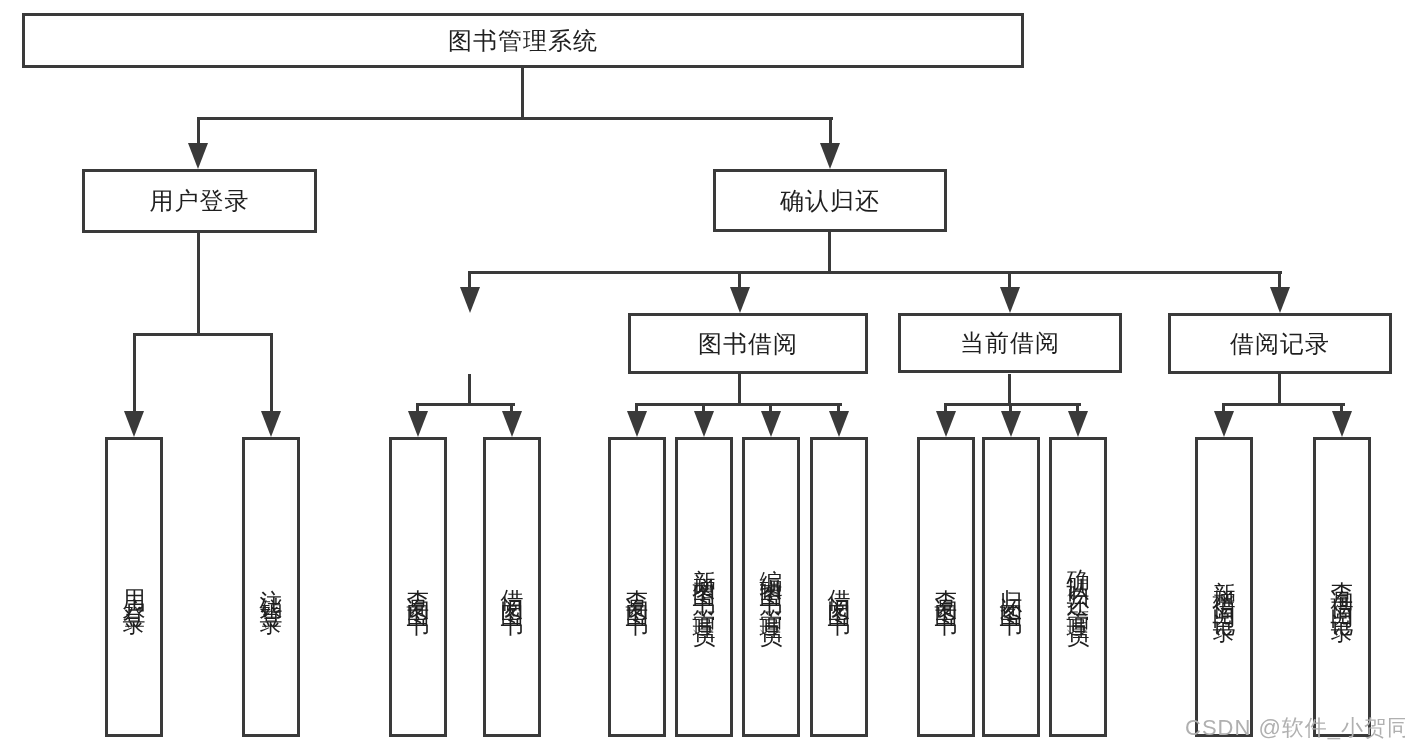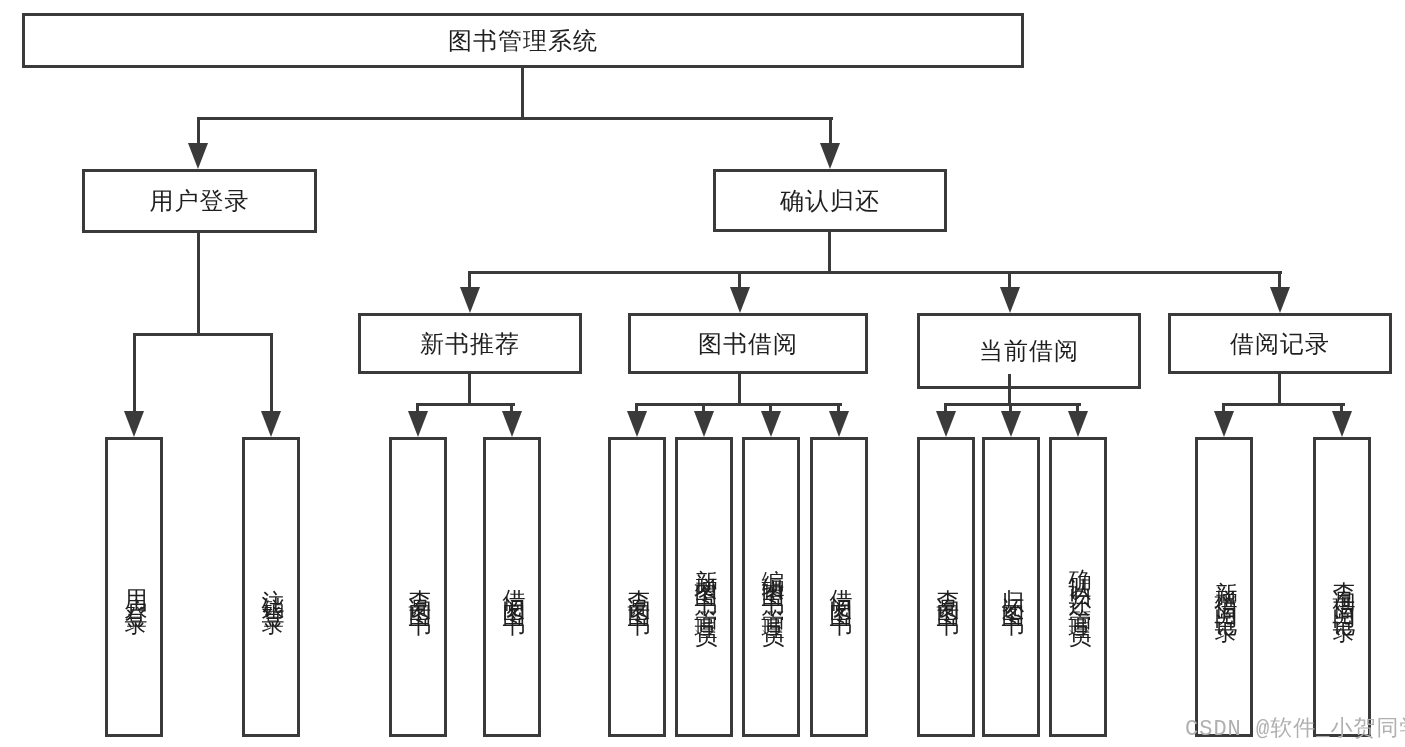--- a/index.html
+++ b/index.html
@@ -12,21 +12,20 @@
   body{
     background:var(--background);
     font-family:"Liberation Sans","DejaVu Sans",sans-serif;
   }
   #stage{
     position:relative;
     width:1405px;
     height:747px;
     background:var(--background);
     overflow:hidden;
-    font-family:Liberation Mono, monospace;
   }
   .box{
     position:absolute;
     box-sizing:border-box;
     border:3px solid var(--line);
     background:#fff;
     display:flex;
     align-items:center;
     justify-content:center;
     font-size:24px;
@@ -85,23 +84,22 @@
   <div class="hl" style="left:468px;top:271px;width:814px;"></div>
   <div class="vl" style="left:468px;top:271px;height:18px;"></div>
   <div class="vl" style="left:738px;top:271px;height:18px;"></div>
   <div class="vl" style="left:1008px;top:271px;height:18px;"></div>
   <div class="vl" style="left:1278px;top:271px;height:18px;"></div>
   <div class="ah" style="left:460px;top:287px;"></div>
   <div class="ah" style="left:730px;top:287px;"></div>
   <div class="ah" style="left:1000px;top:287px;"></div>
   <div class="ah" style="left:1270px;top:287px;"></div>
 
-  <div class="box" style="left:358px;top:313px;width:224px;height:61px;">新书推荐</div>
   <div class="box" style="left:628px;top:313px;width:240px;height:61px;">图书借阅</div>
-  <div class="box" style="left:898px;top:313px;width:224px;height:76px;margin-left:19px;">当前借阅</div>
+  <div class="box" style="left:898px;top:313px;width:224px;height:60px;">当前借阅</div>
   <div class="box" style="left:1168px;top:313px;width:224px;height:61px;">借阅记录</div>
 
   <div class="vl" style="left:468px;top:374px;height:32px;"></div>
   <div class="hl" style="left:416px;top:403px;width:99px;"></div>
   <div class="vl" style="left:416px;top:403px;height:10px;"></div>
   <div class="vl" style="left:510px;top:403px;height:10px;"></div>
   <div class="ah" style="left:408px;top:411px;"></div>
   <div class="ah" style="left:502px;top:411px;"></div>
 
   <div class="vl" style="left:738px;top:374px;height:32px;"></div>

